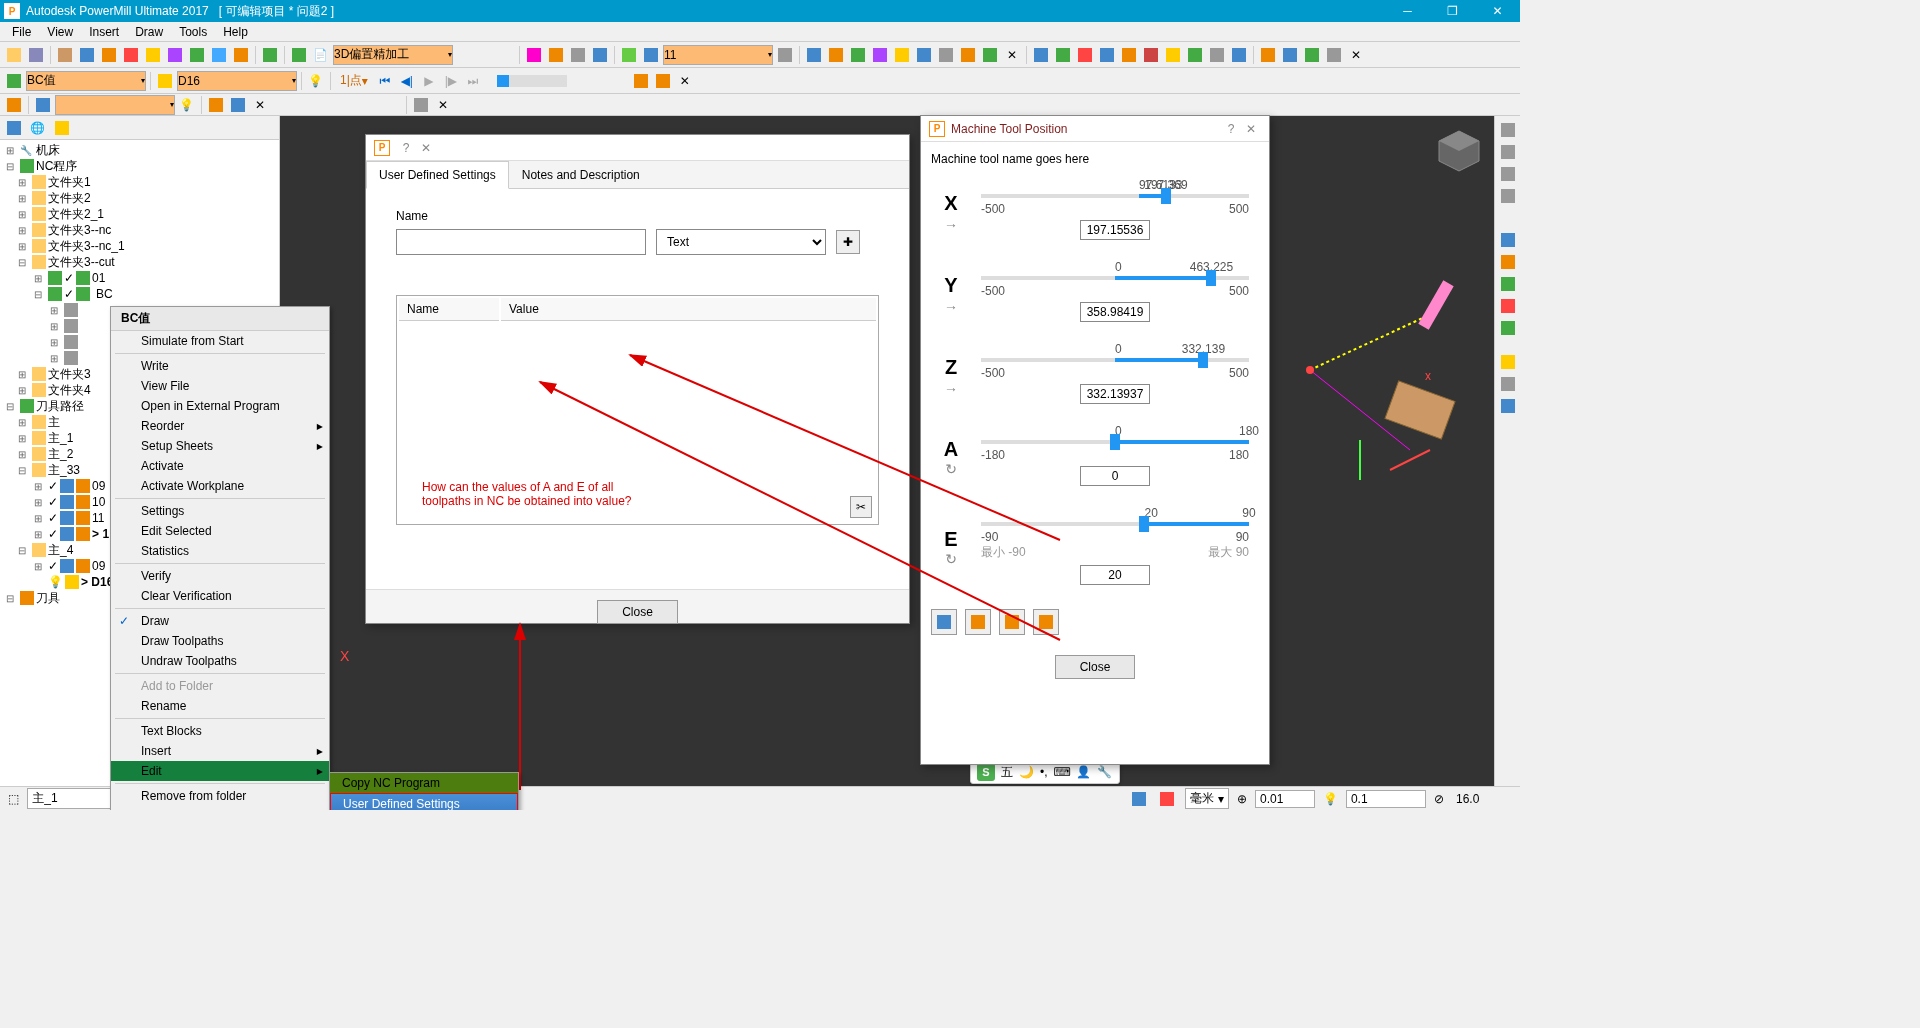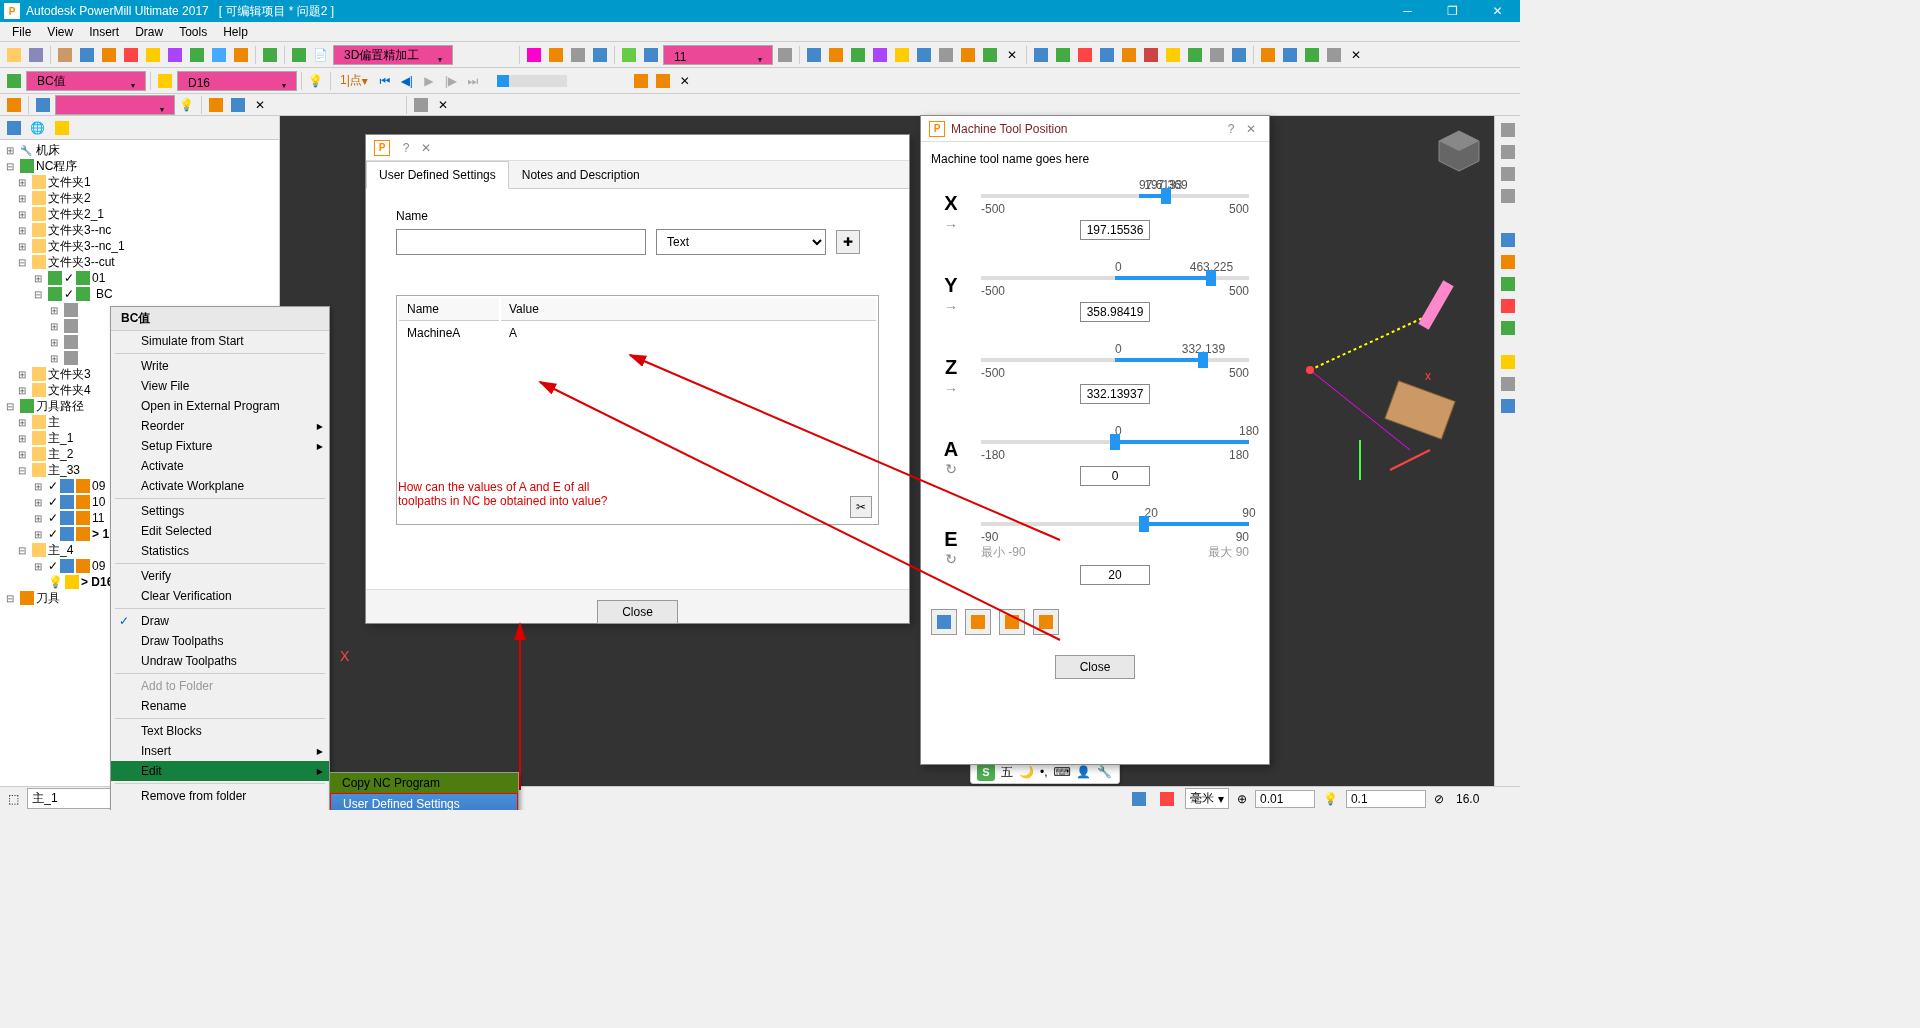--- a/index.html
+++ b/index.html
@@ -13,21 +13,21 @@
 .titlebar-btn { width: 45px; height: 22px; display: flex; align-items: center; justify-content: center; color: white; }
 
 
 .menubar { background: #f0f0f0; height: 20px; display: flex; align-items: center; padding-left: 4px; border-bottom: 1px solid #ccc; }
 .menubar span { padding: 2px 8px; }
 
 
 .toolbar { background: #f0f0f0; height: 26px; display: flex; align-items: center; padding: 0 4px; border-bottom: 1px solid #ccc; gap: 2px; }
 .tool-icon { width: 20px; height: 20px; display: flex; align-items: center; justify-content: center; border: 1px solid transparent; position: relative; }
 .tool-sep { width: 1px; height: 18px; background: #ccc; margin: 0 2px; }
-.tool-combo { height: 20px; border: 1px solid #aaa; background: #ec4899; padding: 0 10px; display: flex; align-items: flex-end; min-width: 80px; }
+.tool-combo { height: 20px; border: 1px solid #aaa; background: #fdba74; padding: 0 0; display: flex; align-items: center; min-width: 80px; }
 .tool-combo.wide { min-width: 120px; }
 .tool-combo .caret { margin-left: auto; font-size: 8px; }
 
 
 .main { display: flex; height: calc(100% - 112px); position: relative; }
 .tree-panel { width: 280px; background: white; border-right: 1px solid #ccc; overflow: hidden; position: relative; }
 .tree-toolbar { height: 24px; background: #f0f0f0; border-bottom: 1px solid #ccc; display: flex; align-items: center; padding: 0 4px; gap: 4px; }
 .tree-content { padding: 2px; overflow-y: auto; height: calc(100% - 48px); }
 .tree-item { display: flex; align-items: center; height: 16px; padding-left: 4px; gap: 2px; white-space: nowrap; }
 .tree-item.d1 { padding-left: 16px; }
@@ -83,21 +83,21 @@
 .slider-labels { display: flex; justify-content: space-between; font-size: 10px; color: #555; }
 .slider-toplabels { display: flex; justify-content: space-between; font-size: 10px; color: #555; position: absolute; top: -4px; left: 10px; right: 10px; }
 .axis-input { width: 70px; text-align: center; border: 1px solid #888; padding: 2px; margin: 4px auto 0; display: block; }
 .axis-sub { width: 40px; font-size: 14px; color: #888; text-align: center; }
 
 
 .statusbar { position: absolute; bottom: 0; left: 0; right: 0; height: 24px; background: #f0f0f0; border-top: 1px solid #ccc; display: flex; align-items: center; padding: 0 8px; gap: 8px; }
 .status-combo { border: 1px solid #aaa; background: white; padding: 1px 4px; display: flex; align-items: center; gap: 4px; }
 
 
-.annotation { position: absolute; color: #d00; font-size: 14px; font-weight: 500; z-index: 60; }
+.annotation { position: absolute; color: #d00; font-size: 14px; font-weight: 500; z-index: 60; padding-left: 24px; }
 .arrow-svg { position: absolute; pointer-events: none; z-index: 55; }
 
 
 .ic { width: 14px; height: 14px; display: inline-block; }
 .ic-green { background: #4a4; }
 .ic-orange { background: #e80; }
 .ic-blue { background: #48c; }
 .ic-yellow { background: #fc0; }
 .ic-folder { background: #fc6; }
 .ic-gray { background: #999; }
@@ -541,21 +541,21 @@
 
 <div class="ctx-menu" style="left:110px;top:306px">
   <div class="ctx-title">BC值</div>
   <div id="ctx-items">
       <div class="ctx-item">Simulate from Start</div>
       <div class="ctx-sep"></div>
       <div class="ctx-item">Write</div>
       <div class="ctx-item">View File</div>
       <div class="ctx-item">Open in External Program</div>
       <div class="ctx-item has-sub">Reorder</div>
-      <div class="ctx-item has-sub">Setup Fixture</div>
+      <div class="ctx-item has-sub">Setup Sheets</div>
       <div class="ctx-item">Activate</div>
       <div class="ctx-item">Activate Workplane</div>
       <div class="ctx-sep"></div>
       <div class="ctx-item">Settings</div>
       <div class="ctx-item">Edit Selected</div>
       <div class="ctx-item">Statistics</div>
       <div class="ctx-sep"></div>
       <div class="ctx-item">Verify</div>
       <div class="ctx-item">Clear Verification</div>
       <div class="ctx-sep"></div>
@@ -599,24 +599,20 @@
       </select>
       <button class="tool-icon" style="border:1px solid #999;width:24px;height:24px">✚</button>
     </div>
     <div style="border:1px solid #aaa;height:230px;position:relative">
       <table class="settings-table" style="border:none">
         <tbody>
             <tr>
               <th style="width:100px">Name</th>
               <th>Value</th>
             </tr>
-        <tr>
-              <td>MachineA</td>
-              <td>A</td>
-            </tr>
       </tbody>
         </table>
       <button style="position:absolute;bottom:6px;right:6px;width:22px;height:22px;border:1px solid #999">✂</button>
     </div>
   </div>
   <div style="text-align:center;padding:10px;border-top:1px solid #ddd">
     <button class="dlg-btn">Close</button>
   </div>
 </div>
 

